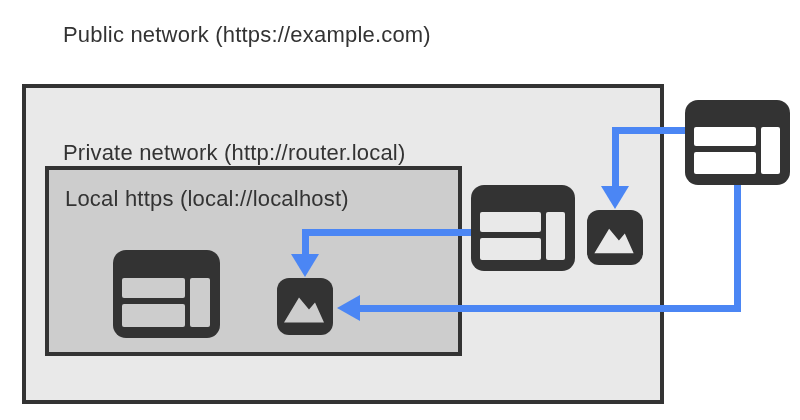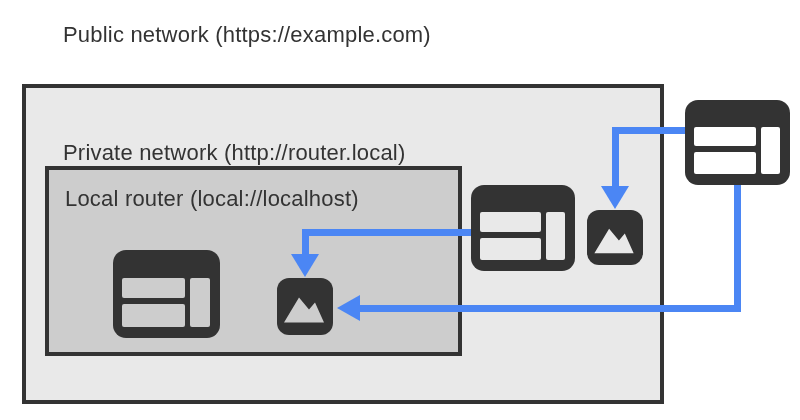--- a/index.html
+++ b/index.html
@@ -76,21 +76,21 @@
   </div>
 
   <div class="zone private"></div>
   <div class="label" style="left:63px; top:112px;margin-top:28px;">
     <span class="name">Private network</span>
     <span class="url">(http://router.local)</span>
   </div>
 
   <div class="zone local"></div>
   <div class="label" style="left:65px; top:186px;">
-    <span class="name">Local router</span>
+    <span class="name">Local https</span>
     <span class="url">(local://localhost)</span>
   </div>
 
   <div class="seg" style="left:302px; top:229px; width:170px; height:7px;"></div>
   <div class="seg" style="left:302px; top:229px; width:7px; height:26px;"></div>
   <div class="arrow-down" style="left:291px; top:254px;"></div>
 
   <div class="seg" style="left:612px; top:127px; width:74px; height:7px;"></div>
   <div class="seg" style="left:612px; top:127px; width:7px; height:60px;"></div>
   <div class="arrow-down" style="left:601px; top:186px;"></div>

